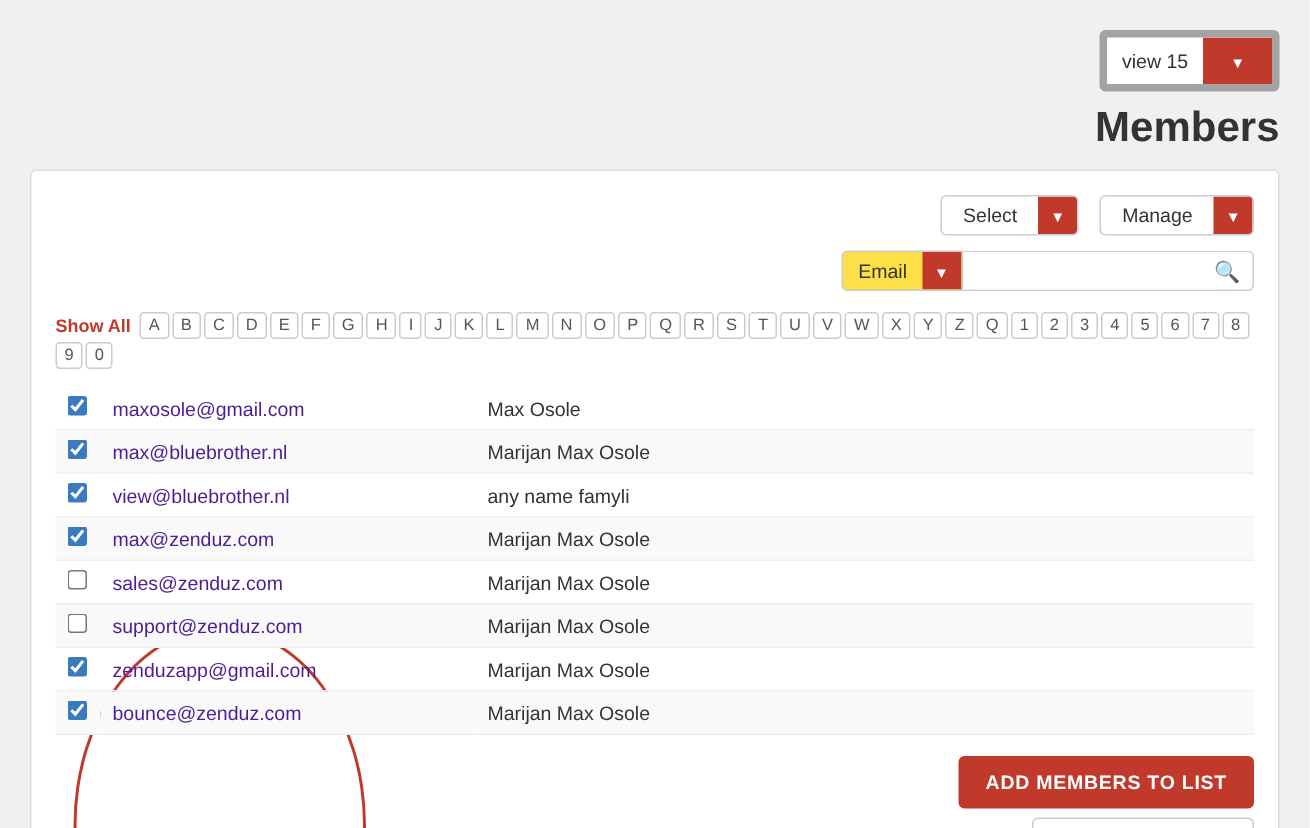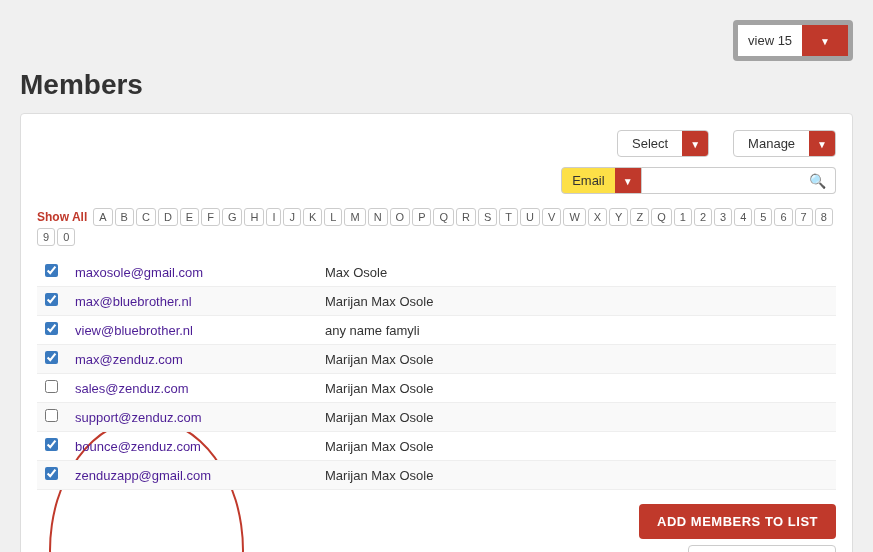--- a/index.html
+++ b/index.html
@@ -8,20 +8,21 @@
       background: #f0f0f0;
       padding: 20px;
       font-size: 13px;
       color: #333;
     }
     .page-title {
       font-size: 28px;
       font-weight: bold;
       color: #333;
       margin-bottom: 12px;
+      text-align: right;
     }
     .top-bar {
       display: flex;
       justify-content: flex-end;
       margin-bottom: 8px;
     }
     .view-btn {
       display: flex;
       align-items: center;
       border: 5px solid #a3a3a3;
@@ -45,21 +46,21 @@
     .main-panel {
       background: white;
       border: 1px solid #ddd;
       border-radius: 4px;
       padding: 16px;
       position: relative;
     }
     .toolbar {
       display: flex;
       justify-content: flex-end;
-      gap: 24px;
+      gap: 14px;
       margin-bottom: 10px;
     }
     .select-btn, .manage-btn {
       display: flex;
       align-items: center;
       border: 1px solid #ccc;
       border-radius: 4px;
       overflow: hidden;
       background: white;
       cursor: pointer;
@@ -342,28 +343,28 @@
       <td class="check">
         <input type="checkbox" style="">
       </td>
       <td class="email">support@zenduz.com</td>
       <td class="name">Marijan Max Osole</td>
     </tr>
           <tr>
       <td class="check">
         <input type="checkbox" checked="" style="">
       </td>
+      <td class="email">zenduzapp@gmail.com</td>
+      <td class="name">Marijan Max Osole</td>
+    </tr>
+          <tr>
+      <td class="check">
+        <input type="checkbox" checked="" style="">
+      </td>
       <td class="email">bounce@zenduz.com</td>
-      <td class="name">Marijan Max Osole</td>
-    </tr>
-          <tr>
-      <td class="check">
-        <input type="checkbox" checked="" style="">
-      </td>
-      <td class="email">zenduzapp@gmail.com</td>
       <td class="name">Marijan Max Osole</td>
     </tr>
         </tbody>
     </table>
   </div>
 
   <div class="bottom-actions">
     <button class="add-members-btn">ADD MEMBERS TO LIST</button>
     <button class="back-to-mailing-btn">BACK TO MAILING</button>
   </div>

